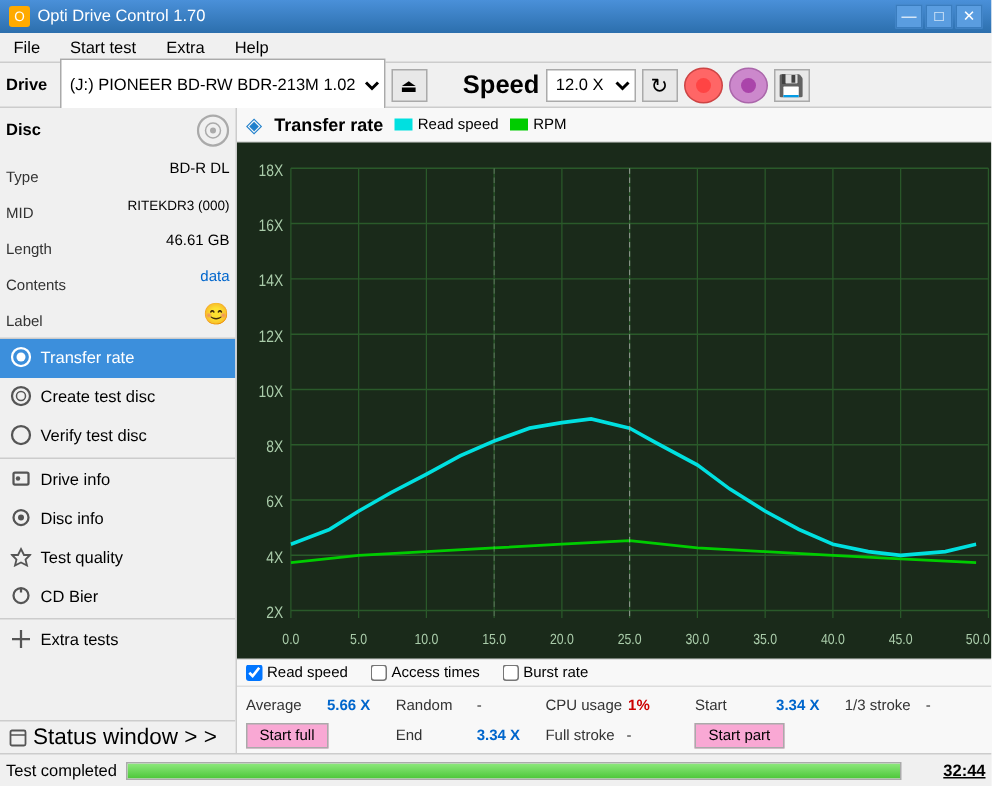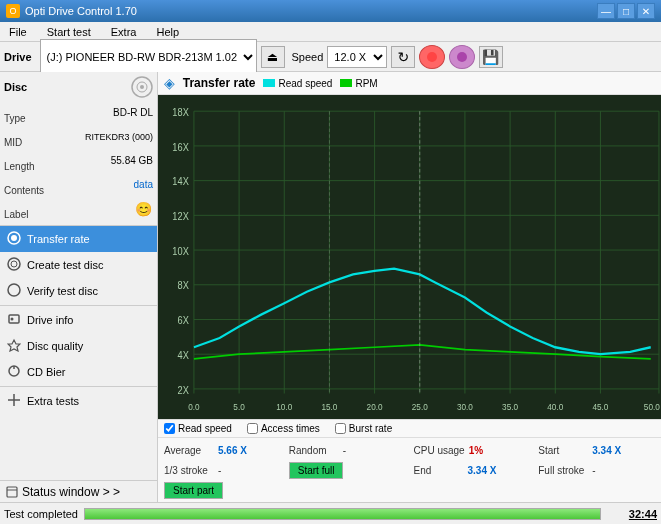--- a/index.html
+++ b/index.html
@@ -88,21 +88,21 @@
       width: 24px;
       height: 22px;
       background: #e8e8e8;
       border: 1px solid #aaa;
       cursor: pointer;
       display: flex;
       align-items: center;
       justify-content: center;
       font-size: 12px;
     }
-    #speed-label { font-size: 11px; font-weight: normal; margin-left: 3px; }
+    #speed-label { font-size: 17px; font-weight: bold; margin-left: 20px; }
     #speed-select {
       height: 22px;
       font-size: 11px;
       background: white;
       border: 1px solid #aaa;
       padding: 1px 2px;
       width: 60px;
     }
     .toolbar-round-btn {
       width: 26px;
@@ -174,21 +174,21 @@
     .nav-sep { height: 1px; background: #ccc; margin: 1px 0; }
 
     
     #status-window-btn {
       height: 22px;
       border-top: 1px solid #ccc;
       display: flex;
       align-items: center;
       padding: 0 6px;
       cursor: pointer;
-      font-size: 12px;
+      font-size: 15px;
       background: #f0f0f0;
       gap: 4px;
     }
 
     
     #content-area {
       flex: 1;
       display: flex;
       flex-direction: column;
       background: white;
@@ -232,32 +232,32 @@
     .chart-cb { display: flex; align-items: center; gap: 3px; font-size: 10px; cursor: pointer; }
     .chart-cb input { width: 11px; height: 11px; }
 
     
     #stats-area {
       padding: 3px 6px;
       background: #f8f8f8;
     }
     #stats-grid {
       display: grid;
-      grid-template-columns: 1fr 1fr 1fr 1fr;
+      grid-template-columns: 1fr 1fr 1fr 1fr 1fr;
       gap: 2px 8px;
     }
     .stat-row { display: flex; align-items: center; gap: 4px; height: 18px; }
     .stat-label { font-size: 10px; color: #333; min-width: 50px; }
     .stat-value { font-size: 10px; color: #0066cc; font-weight: bold; min-width: 35px; }
     .stat-value.dash { color: #333; font-weight: normal; }
     .stat-value.red { color: #cc0000; }
     .start-btn {
       padding: 2px 8px;
       font-size: 10px;
-      background: #22c55e;
+      background: #f9a8d4;
       border: 1px solid #aaa;
       cursor: pointer;
       white-space: nowrap;
     }
 
     
     #status-bar {
       height: 22px;
       background: #f0f0f0;
       border-top: 1px solid #ccc;
@@ -357,21 +357,21 @@
       <div class="disc-row">
         <span class="disc-row-label">Type</span>
         <span class="disc-row-value">BD-R DL</span>
       </div>
       <div class="disc-row">
         <span class="disc-row-label">MID</span>
         <span class="disc-row-value" style="font-size:9px;">RITEKDR3 (000)</span>
       </div>
       <div class="disc-row">
         <span class="disc-row-label">Length</span>
-        <span class="disc-row-value">55.84 GB</span>
+        <span class="disc-row-value">46.61 GB</span>
       </div>
       <div class="disc-row">
         <span class="disc-row-label">Contents</span>
         <span class="disc-row-value blue">data</span>
       </div>
       <div class="disc-row">
         <span class="disc-row-label">Label</span>
         <span class="disc-row-value" style="font-size:14px;">😊</span>
       </div>
     </div>
@@ -409,24 +409,33 @@
           <svg width="14" height="14" viewBox="0 0 14 14">
               <rect x="2" y="3" width="10" height="8" fill="none" stroke="#555" stroke-width="1.5" rx="1"></rect>
               <circle cx="5" cy="7" r="1.5" fill="#555"></circle>
             </svg>
         </span>
         <span>Drive info</span>
       </div>
       <div class="nav-item">
         <span class="nav-icon">
           <svg width="14" height="14" viewBox="0 0 14 14">
+              <circle cx="7" cy="7" r="5" fill="none" stroke="#555" stroke-width="1.5"></circle>
+              <circle cx="7" cy="7" r="2" fill="#555"></circle>
+            </svg>
+        </span>
+        <span>Disc info</span>
+      </div>
+      <div class="nav-item">
+        <span class="nav-icon">
+          <svg width="14" height="14" viewBox="0 0 14 14">
               <polygon points="7,2 9,6 13,6 10,9 11,13 7,11 3,13 4,9 1,6 5,6" fill="none" stroke="#555" stroke-width="1.2"></polygon>
             </svg>
         </span>
-        <span>Disc quality</span>
+        <span>Test quality</span>
       </div>
       <div class="nav-item">
         <span class="nav-icon">
           <svg width="14" height="14" viewBox="0 0 14 14">
               <circle cx="7" cy="7" r="5" fill="none" stroke="#555" stroke-width="1.5"></circle>
               <line x1="7" y1="2" x2="7" y2="5" stroke="#555" stroke-width="1.5"></line>
             </svg>
         </span>
         <span>CD Bier</span>
       </div>

